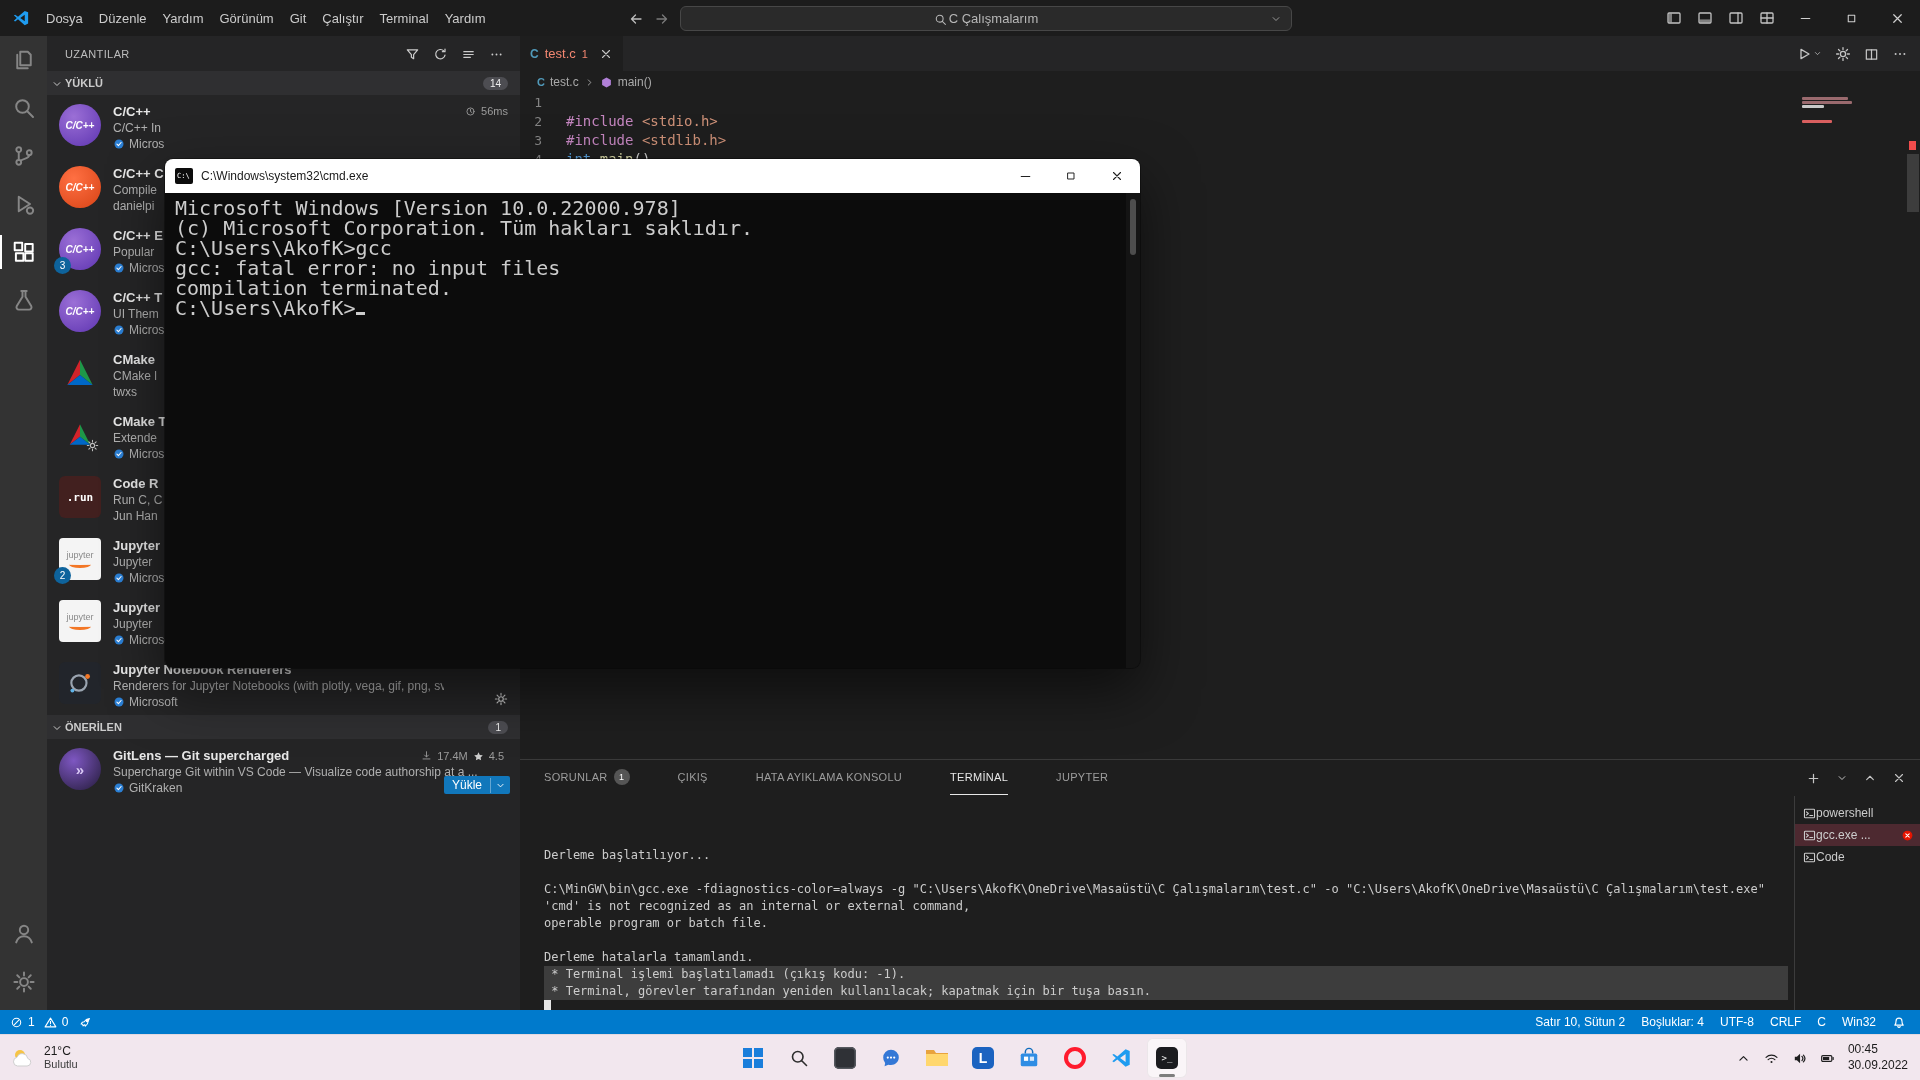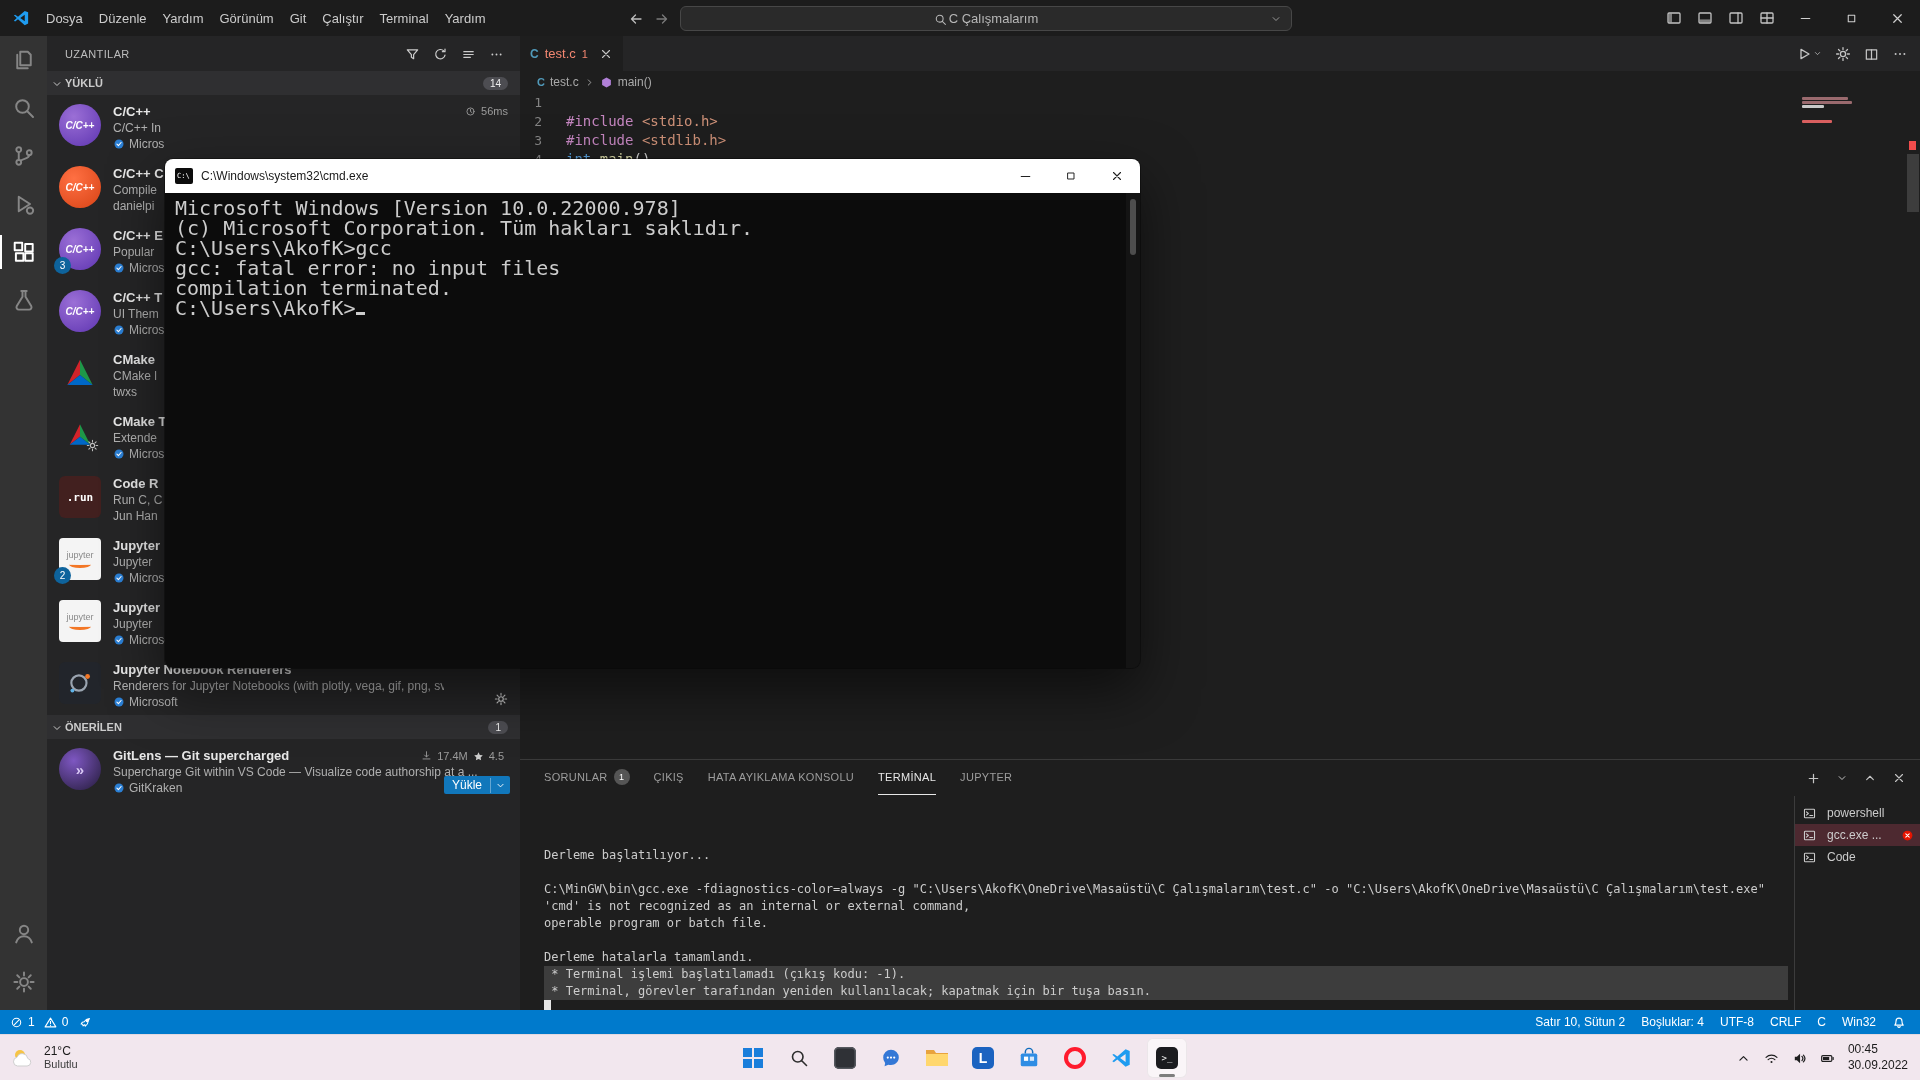--- a/index.html
+++ b/index.html
@@ -116,21 +116,21 @@
                border-radius:8px; display:flex; align-items:center; justify-content:center; }
   #panel-actions { margin-left:auto; display:flex; gap:15px; padding-right:14px; color:#c5c5c5; }
   #term-out { position:absolute; left:24px; top:87px; right:132px; bottom:0;
               font-family:"DejaVu Sans Mono",monospace; font-size:12px; line-height:17px;
               color:#cccccc; white-space:pre; overflow:hidden; }
   .tl { height:17px; }
   .tl.hl { background:rgba(255,255,255,.14); }
   #term-cursor { position:absolute; left:24px; top:240px; width:7px; height:14px; background:#e6e6e6; }
   #term-list { position:absolute; right:0; top:36px; width:126px; bottom:0;
                border-left:1px solid #3c3c3c; padding-top:6px; }
-  .trow { height:22px; display:flex; align-items:center; gap:11px; padding:0 6px 0 8px;
+  .trow { height:22px; display:flex; align-items:center; gap:0; padding:0 6px 0 8px;
           font-size:12px; color:#cccccc; white-space:nowrap; overflow:hidden; }
   .trow.sel { background:#4d2930; }
   .trow .grow { flex:1; overflow:hidden; }
 
   
   #statusbar { position:absolute; left:0; right:0; top:1010px; height:24px; background:#007acc;
                display:flex; align-items:center; color:#ffffff; font-size:12px; z-index:6; }
   #sbar-left { display:flex; align-items:center; gap:5px; padding-left:10px; }
   #sbar-right { margin-left:auto; display:flex; align-items:center; gap:16px; padding-right:14px; }
 
@@ -658,21 +658,21 @@
     <div class="mm-bar" style="top:27px;left:2px;width:30px;background:#d95f5f;"></div>
   </div>
   <div id="overview">
       <div id="ov-tick"></div>
     </div>
   <div id="ed-scroll"></div>
 </main>
 
 <section id="panel">
   <div id="panel-tabs">
-    <div id="ptab-list" style="display:flex;height:100%;">
+    <div id="ptab-list" style="display:flex;height:100%;gap:24px;">
         <div class="ptab">
           <span>SORUNLAR</span>
           <span class="cnt">1</span>
         </div>
         <div class="ptab">
           <span>ÇIKIŞ</span>
         </div>
         <div class="ptab">
           <span>HATA AYIKLAMA KONSOLU</span>
         </div>

